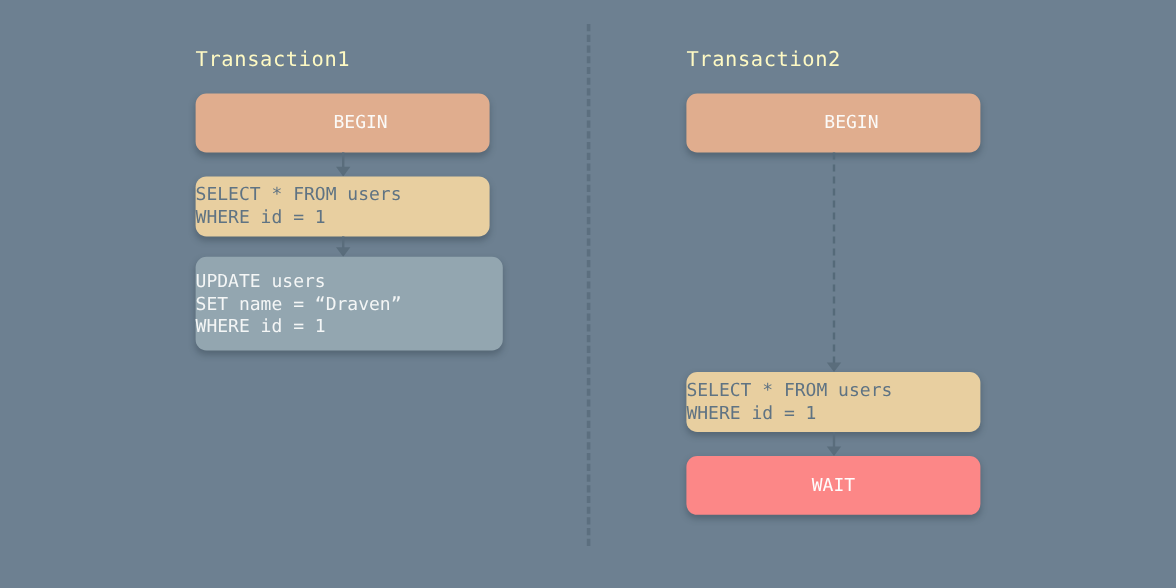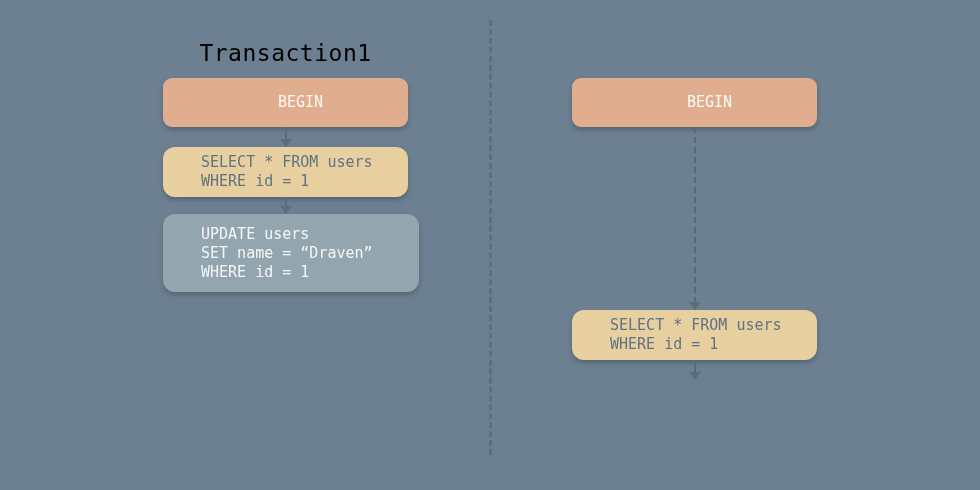--- a/index.html
+++ b/index.html
@@ -25,24 +25,23 @@
     left: 489px;
     top: 20px;
     width: 0;
     height: 435px;
     border-left: 3px dashed #5c6f7f;
   }
 
   
   .col-title {
     position: absolute;
-    font-size: 23px;
+    font-size: 17px;
     letter-spacing: 0.5px;
-    color: #000000;
-    text-align: center;
+    color: #fef9c3;
     white-space: nowrap;
   }
   .col-title.t1 { left: 163px; top: 40px; width: 245px; }
   .col-title.t2 { left: 572px; top: 40px; width: 245px; }
 
   
   .node {
     position: absolute;
     box-sizing: border-box;
     border-radius: 9px;
@@ -53,22 +52,20 @@
   }
   .node.center {
     display: flex;
     align-items: center;
     justify-content: center;
   }
   .node.left-text {
     display: flex;
     flex-direction: column;
     justify-content: center;
-    padding-left: 38px;
-    border-radius: 12px;
   }
 
   
   .n-begin  { background: #e0ad8e; color: #fbfaf8; padding-left: 30px; }
   .n-select { background: #e8cfa0; color: #5f7383; }
   .n-update { background: #93a6b0; color: #f4f6f6; }
   .n-wait   { background: #fc8787; color: #fefdfd; }
 
   
   .box-t1-begin  { left: 163px; top: 78px;  width: 245px; height: 49px; }
@@ -137,30 +134,32 @@
 
   <div class="arrow arr-t1-b">
     <div class="shaft"></div>
     <div class="head"></div>
   </div>
 
   <div class="node left-text n-update box-t1-update">UPDATE users
 SET name = “Draven”
 WHERE id = 1</div>
 
+  <div class="col-title t2">Transaction2</div>
 
   <div class="node center n-begin box-t2-begin">BEGIN</div>
 
   <div class="arrow dashed arr-t2-a">
     <div class="shaft"></div>
     <div class="head"></div>
   </div>
 
   <div class="node left-text n-select box-t2-select">SELECT * FROM users
 WHERE id = 1</div>
 
   <div class="arrow arr-t2-b">
     <div class="shaft"></div>
     <div class="head"></div>
   </div>
 
+  <div class="node center n-wait box-t2-wait">WAIT</div>
 
 </div>
 
 </body></html>

